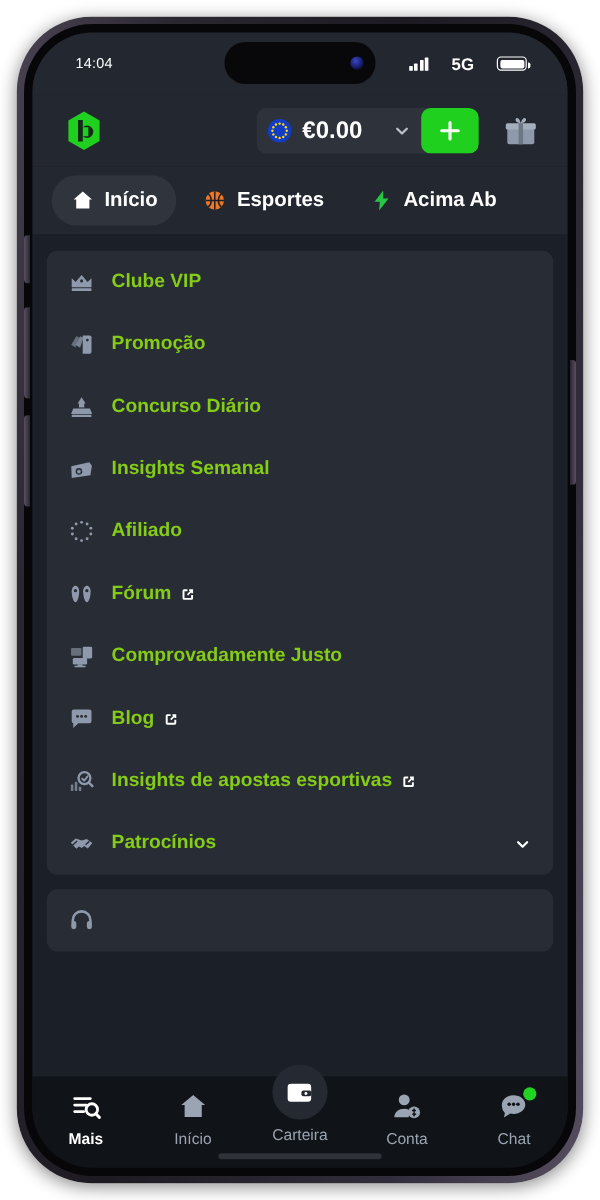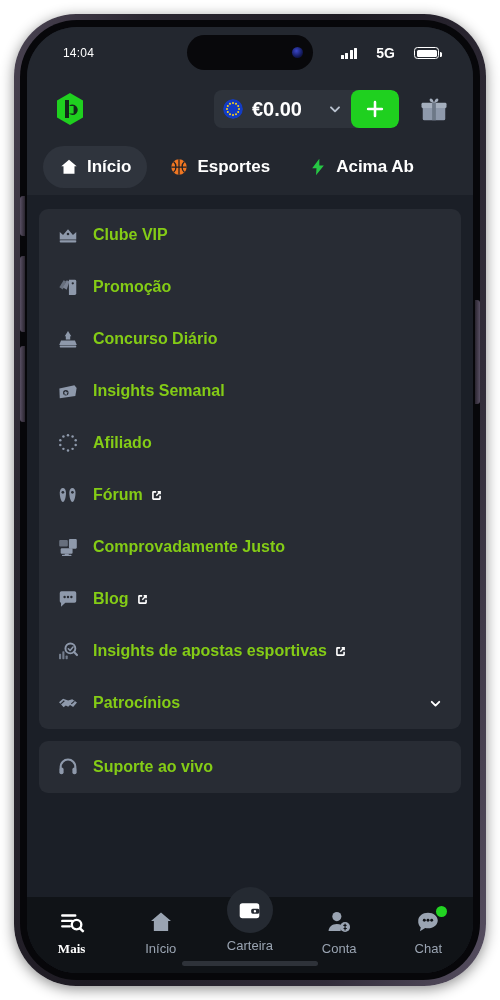--- a/index.html
+++ b/index.html
@@ -135,21 +135,21 @@
     position:absolute; left:0; right:0; bottom:0; height:76px;
     background:#101317;
     display:flex; align-items:flex-start; justify-content:space-around;
     padding-top:12px;
   }
   .nav-item{
     position:relative; width:70px;
     display:flex; flex-direction:column; align-items:center; gap:6px;
     color:#9aa4b2; font-size:13px;
   }
-  .nav-item.is-active{ color:#ffffff; font-weight:bold;font-family:Liberation Serif, serif; }
+  .nav-item.is-active{ color:#ffffff; font-weight:bold; }
   .nav-icon{ width:26px; height:26px; }
   .nav-item.is-raised{ margin-top:-22px; gap:5px; }
   #wallet-bubble{
     width:46px; height:46px; border-radius:50%;
     background:#252a32;
     display:flex; align-items:center; justify-content:center;
   }
   #chat-badge{
     position:absolute; top:-3px; right:16px;
     width:11px; height:11px; border-radius:50%; background:#22d422;
@@ -410,23 +410,20 @@
           </div>
 
         <div id="support-card">
           <div id="support-list">
               <div class="menu-row">
      <span class="row-icon"><svg viewBox="0 0 24 24" width="22" height="22">
                     <path d="M4 13.4v-1.6a8 8 0 0 1 16 0v1.6" fill="none" stroke="#8e99ab" stroke-width="2.3" stroke-linecap="round"></path>
                     <rect x="2.6" y="12.6" width="4.6" height="7.4" rx="2.2" fill="#8e99ab"></rect>
                     <rect x="16.8" y="12.6" width="4.6" height="7.4" rx="2.2" fill="#8e99ab"></rect>
                   </svg></span>
-     <span class="row-label">
-                  <span>Suporte ao vivo</span>
-                </span>
    </div>
             </div>
         </div>
       </div>
 
       <div id="bottom-nav">
           <div class="nav-item is-active">
 
      <span class="nav-icon"><svg viewBox="0 0 24 24" width="26" height="26">
                 <g stroke="#ffffff" stroke-width="2.2" stroke-linecap="round">

